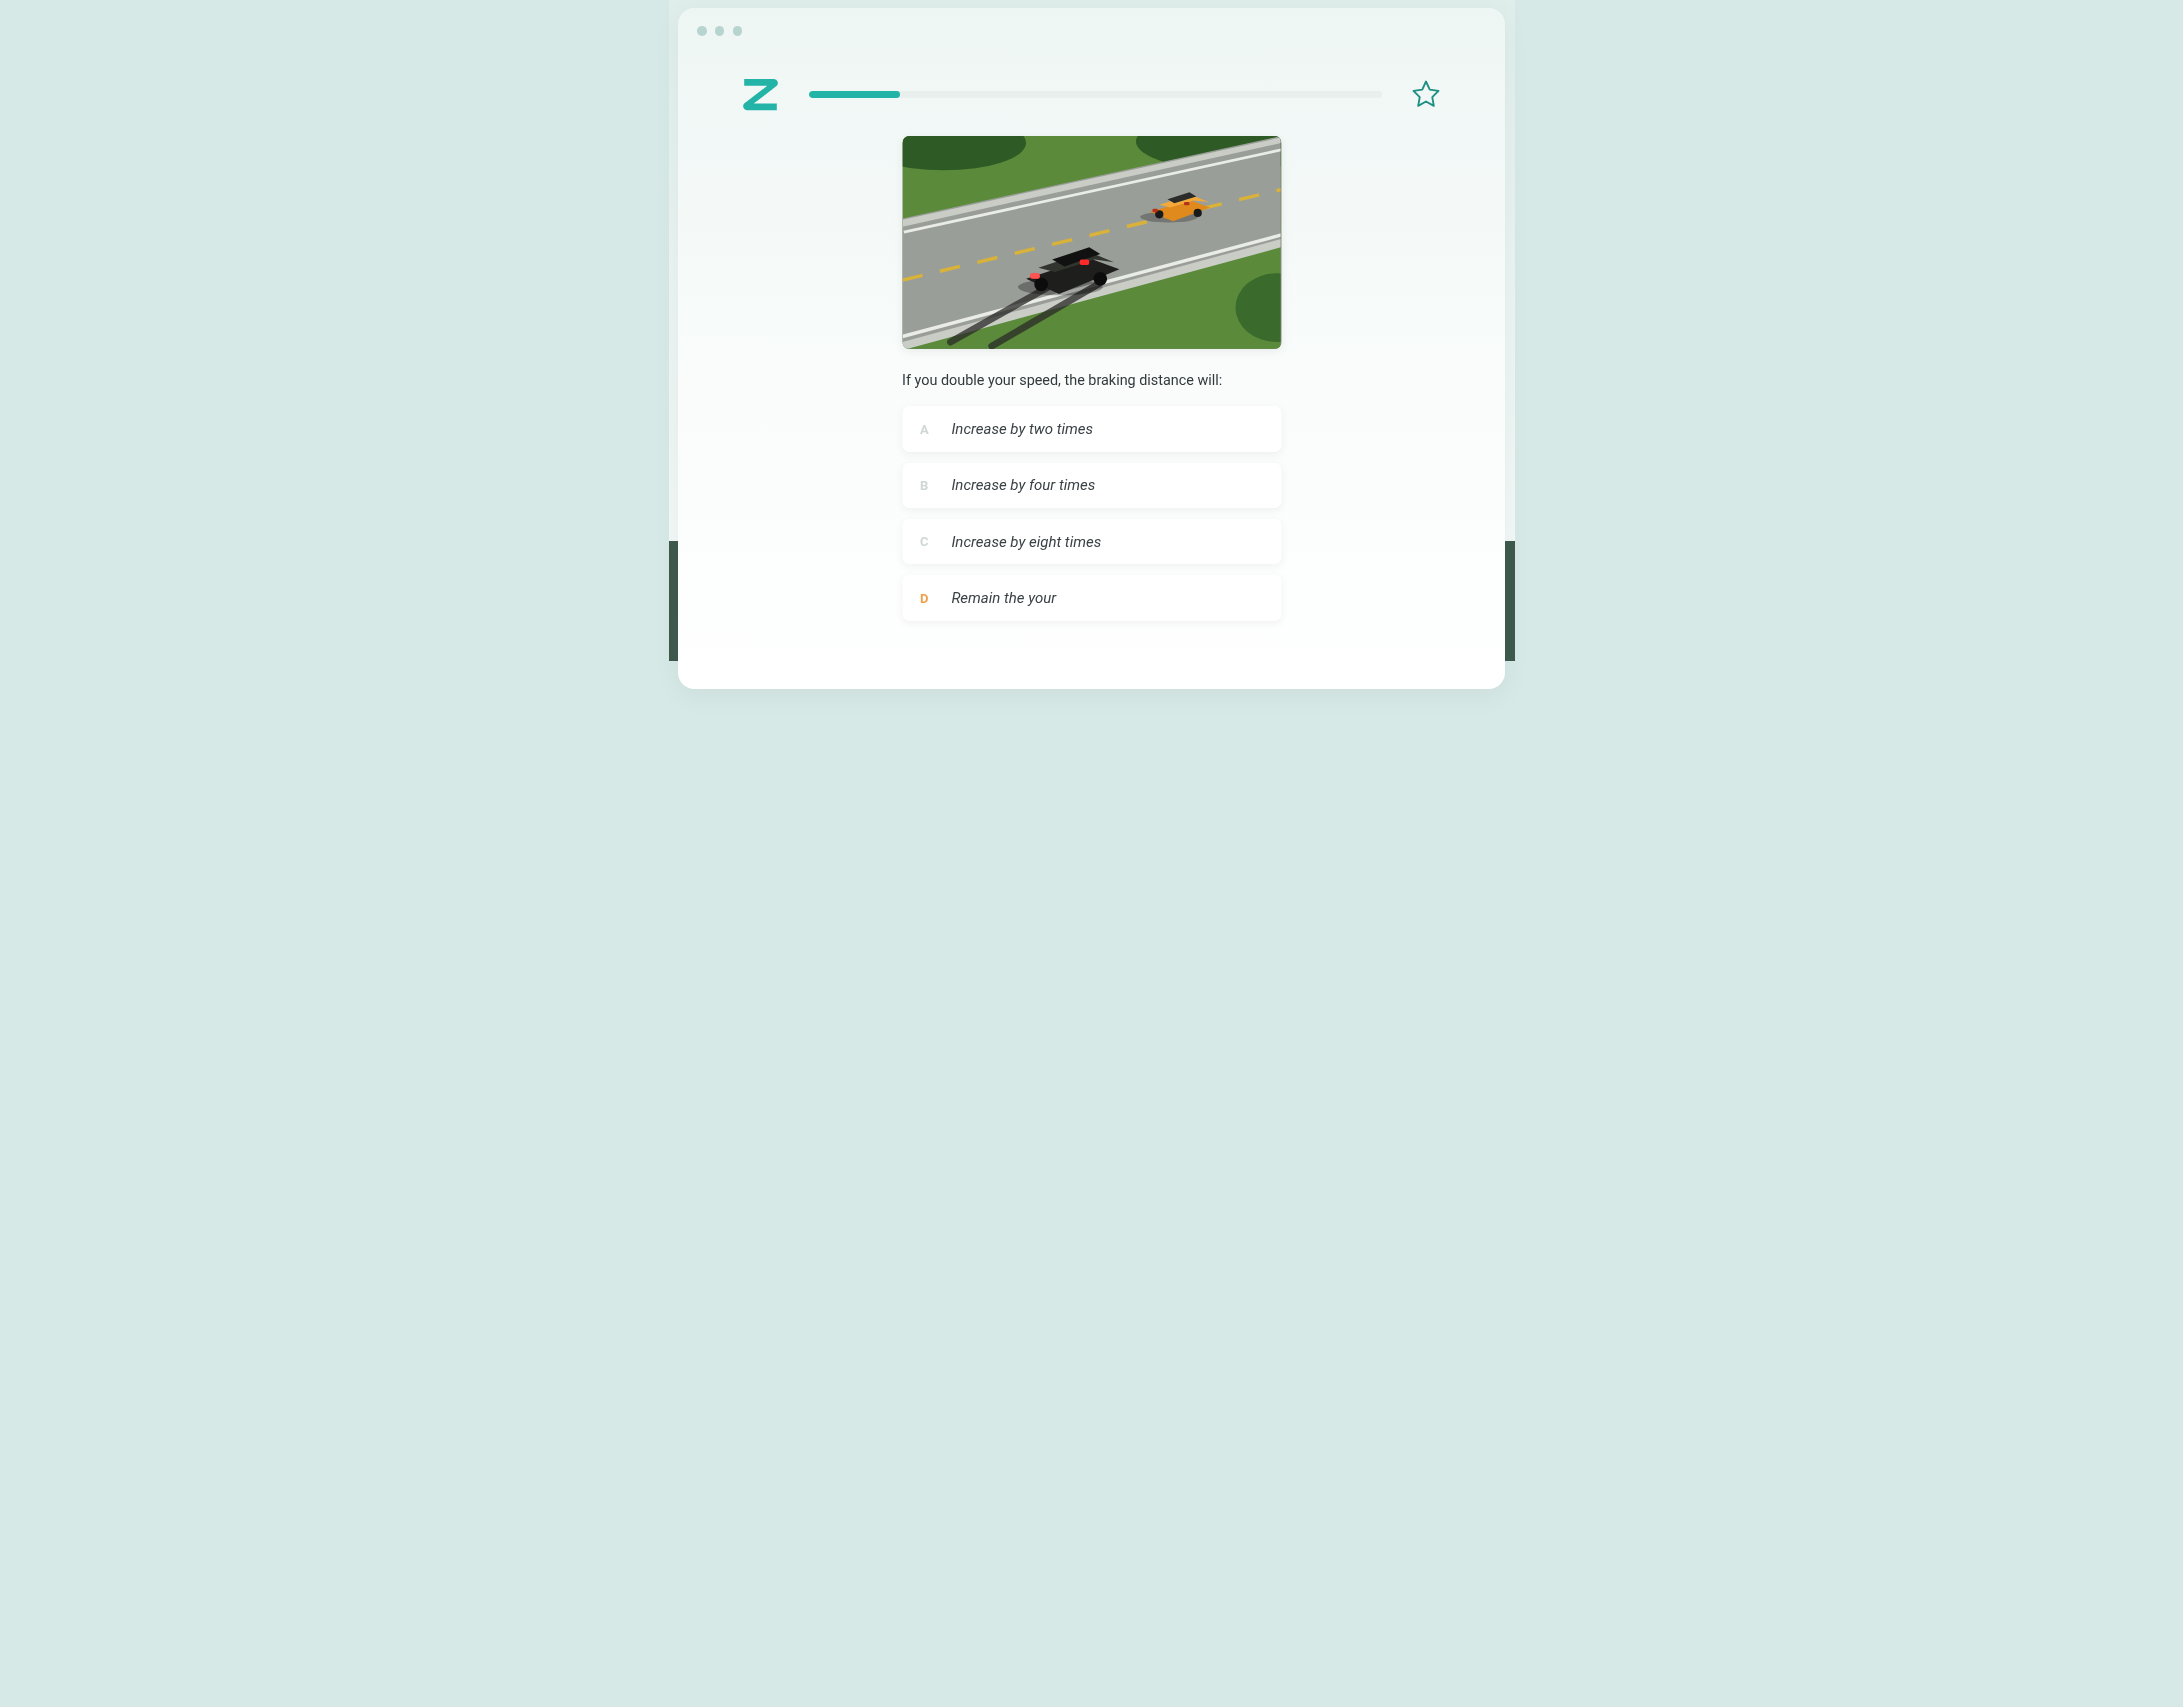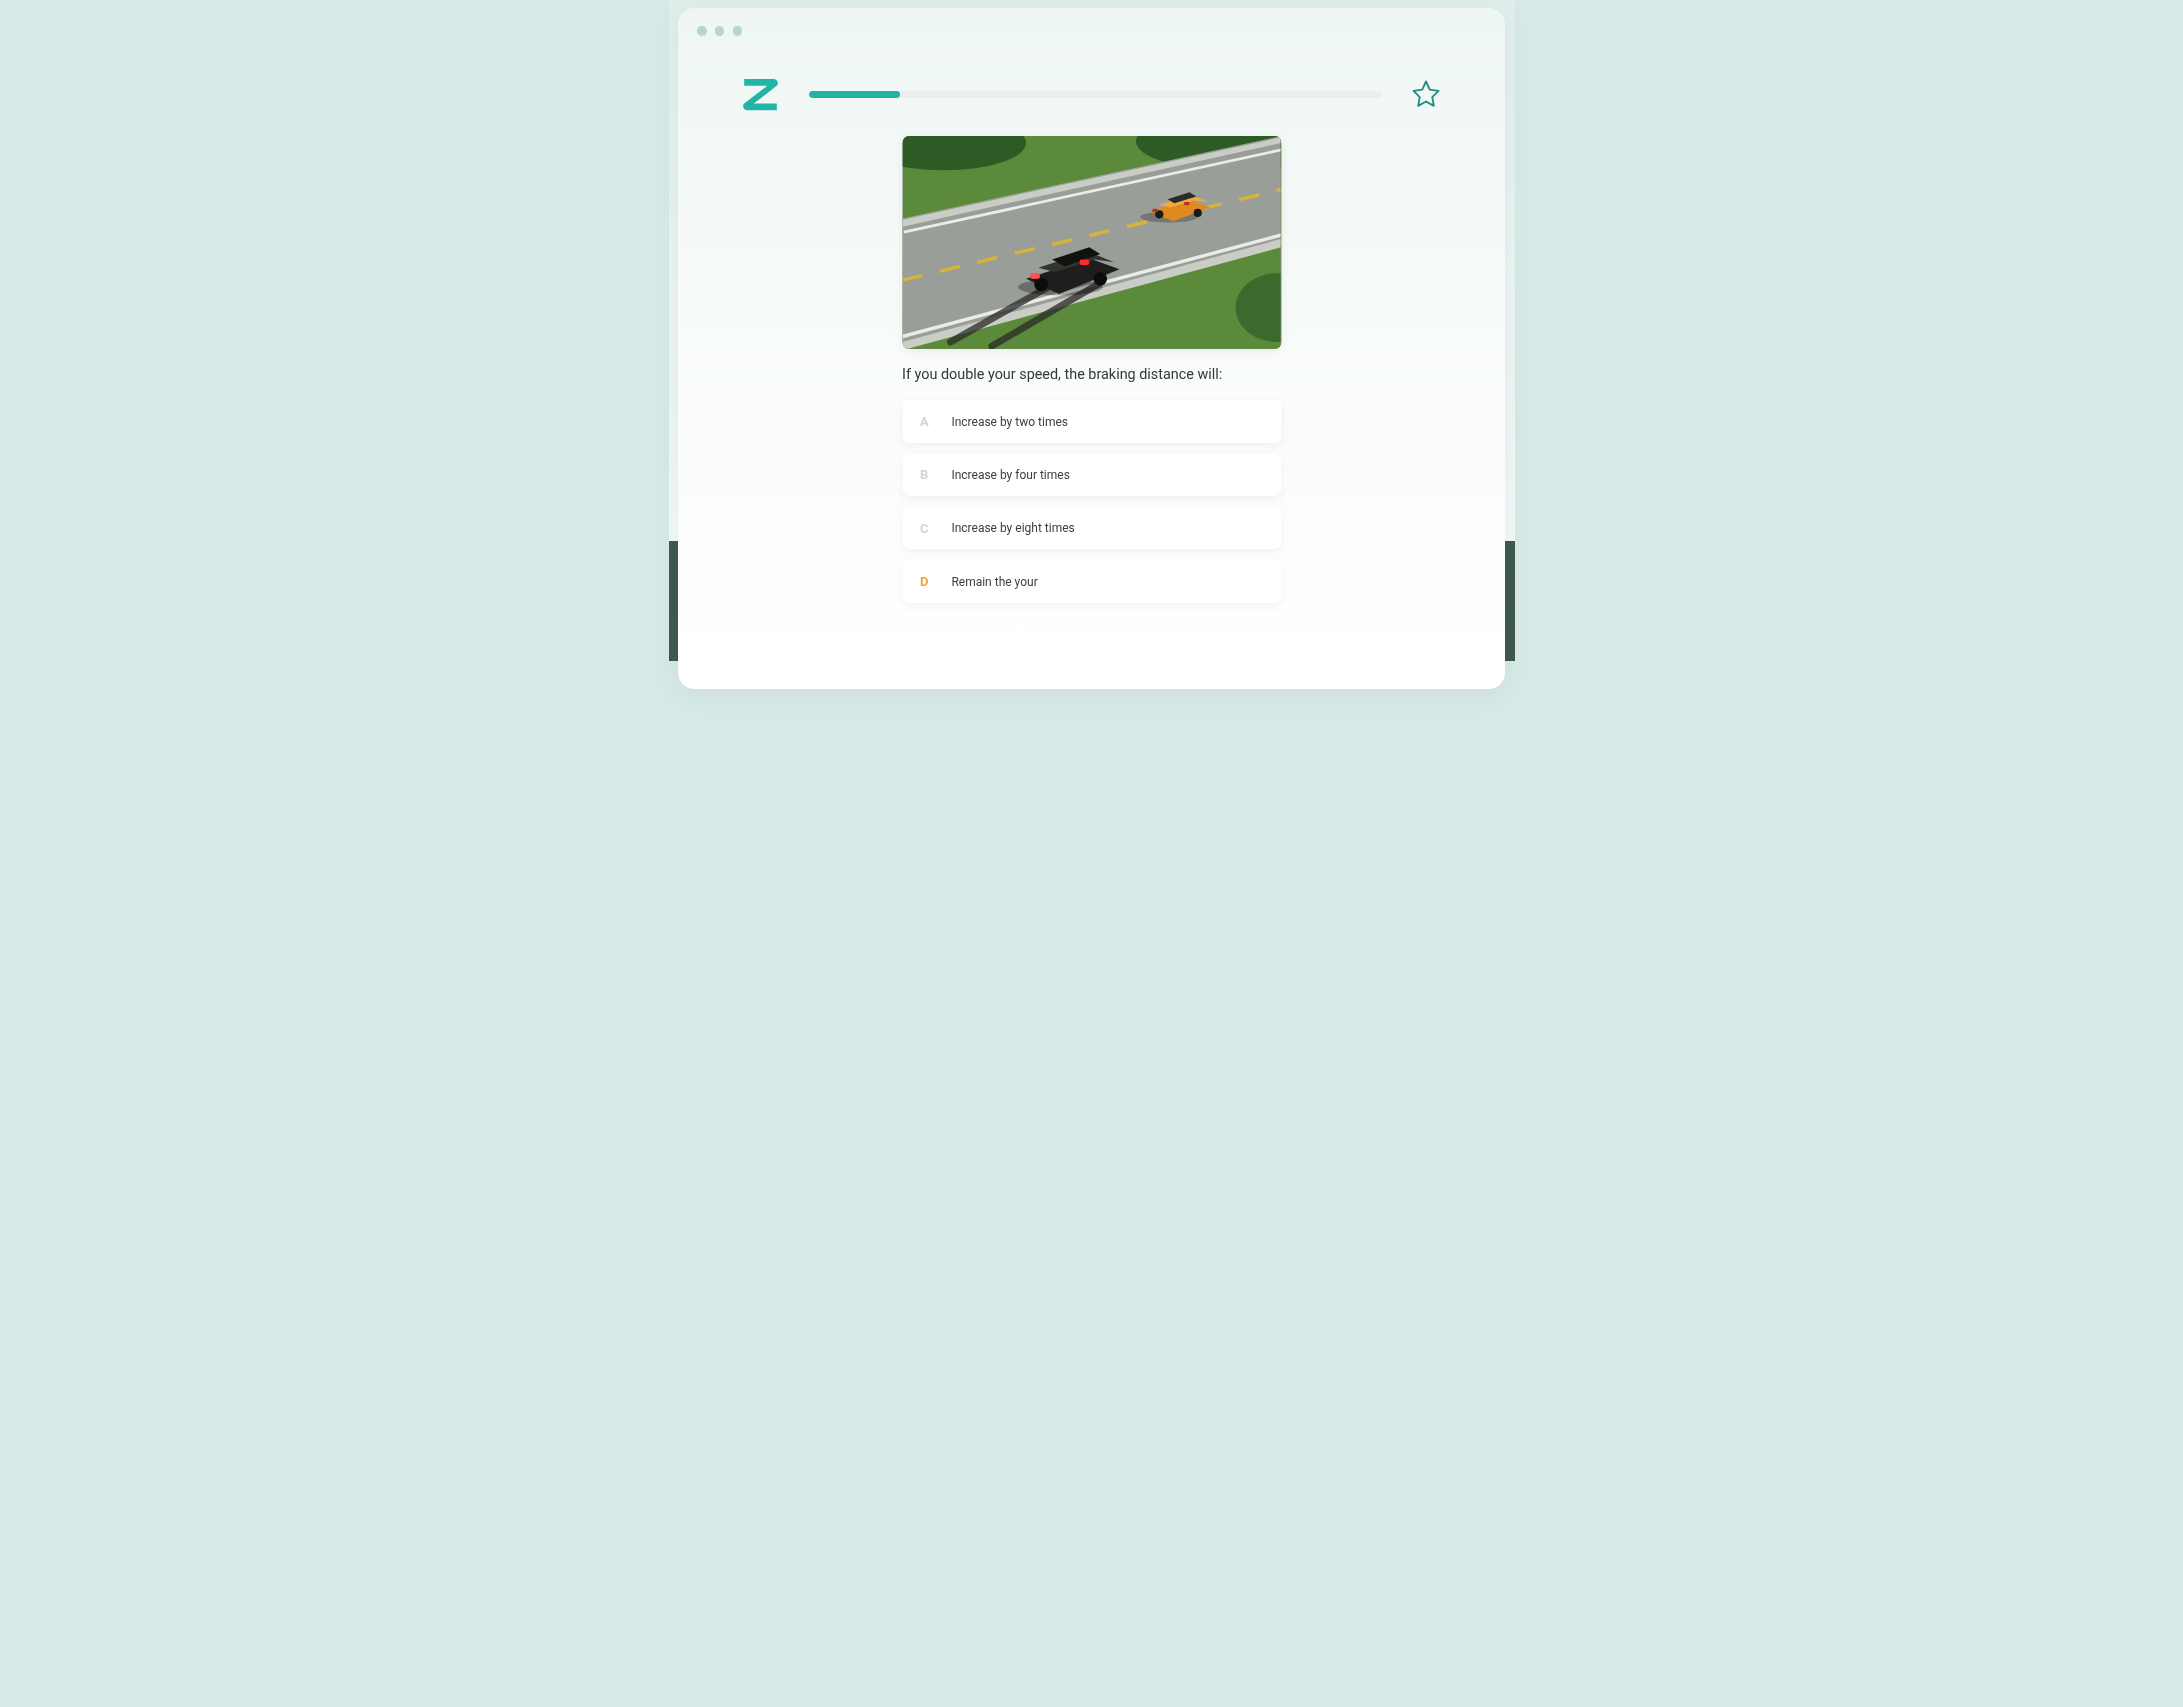--- a/index.html
+++ b/index.html
@@ -88,21 +88,21 @@
   .question-image {
     width: 100%;
     height: 213px;
     border-radius: 6.9px;
     overflow: hidden;
     box-shadow: 0 2.7px 9.6px rgba(0,0,0,0.06);
     position: relative;
     background: #8b8f88;
   }
   .question-text {
-    margin-top: 16px;
+    margin-top: 22px;
     font-size: 14.4px;
     color: #323a3e;
     line-height: 1.4;
   }
   .answers {
     margin-top: 15px;
     display: flex; flex-direction: column; gap: 11px;
   }
   .answer {
     display: flex; align-items: center;
@@ -114,22 +114,23 @@
     gap: 19px;
   }
   .answer .letter {
     font-weight: 700;
     font-size: 13px;
     color: #cfd7d5;
     width: 12.4px;
   }
   .answer.highlight .letter { color: #f0a04a; }
   .answer .label {
-    font-size: 12px;
+    font-size: 15px;
     color: #3a4246;
+    font-style: italic;
   }
   
   .scene { position:absolute; inset:0; }
 </style>
 </head>
 <body>
 
 <div class="stage">
   <div class="dark-footer"></div>
 

